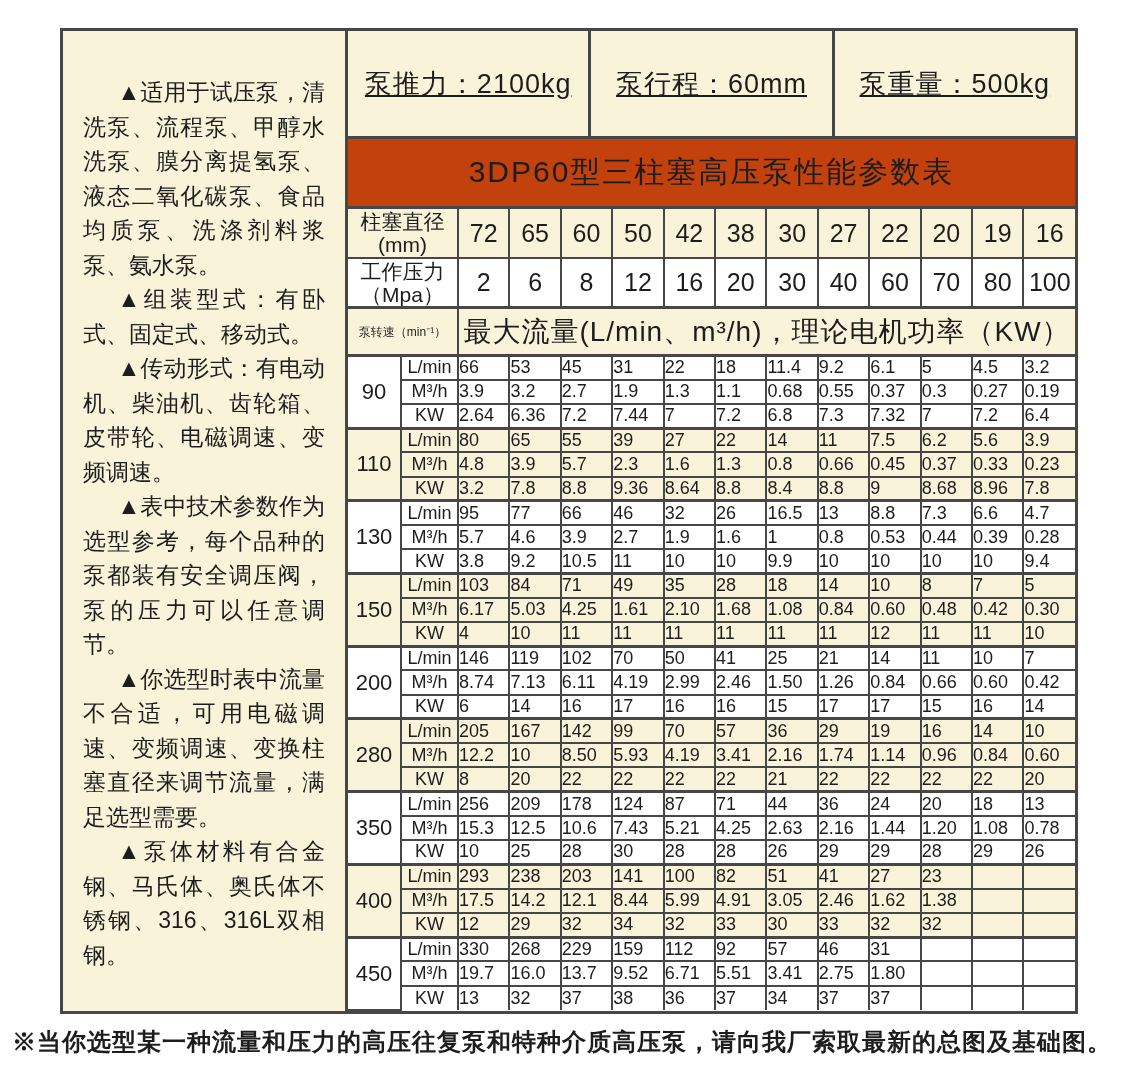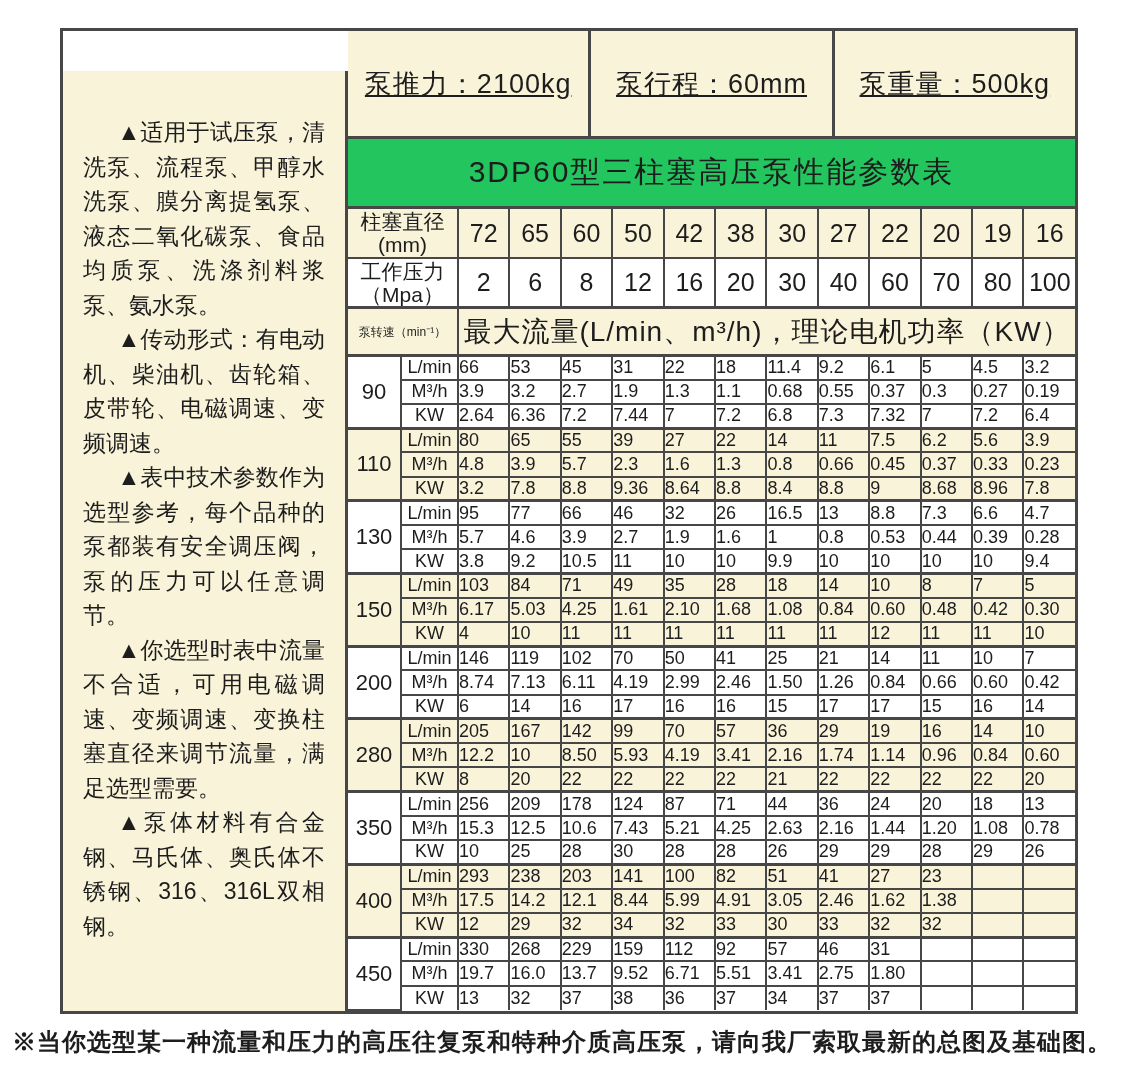--- a/index.html
+++ b/index.html
@@ -23,21 +23,20 @@
 
   
   .sidebar {
     width: 285px; flex: 0 0 285px;
     background: #f9f4d9;
     border-right: 3px solid #474747;
     padding: 44px 20px 12px 20px;
     font-size: 23px;
     line-height: 34.5px;
     text-align: justify;
-    margin-top: 40px;
   }
   .sidebar p { margin: 0; text-indent: 1.5em; }
 
   
   .right { flex: 1 1 auto; display: flex; flex-direction: column; min-width: 0; }
 
   .top-specs {
     display: flex;
     height: 108px; flex: 0 0 108px;
     background: #f9f4d9;
@@ -48,21 +47,21 @@
     display: flex; align-items: center; justify-content: center;
     font-size: 27px;
     letter-spacing: 1px;
     text-decoration: underline;
   }
   .top-specs .cell + .cell { border-left: 3px solid #474747; }
 
   .title-row {
     height: 70px; flex: 0 0 70px;
     display: flex; align-items: center; justify-content: center;
-    background: #22c55e;
+    background: #c2410c;
     border-bottom: 3px solid #474747;
     font-size: 30px;
     letter-spacing: 2px;
   }
 
   
   table.perf {
     border-collapse: collapse;
     width: 100%;
     flex: 1 1 auto;
@@ -108,20 +107,21 @@
 </style>
 </head>
 <body>
 
 <div class="page">
   <div class="frame">
 
     <aside class="sidebar">
 
     <p>▲适用于试压泵，清洗泵、流程泵、甲醇水洗泵、膜分离提氢泵、液态二氧化碳泵、食品均质泵、洗涤剂料浆泵、氨水泵。</p>
+        <p>▲组装型式：有卧式、固定式、移动式。</p>
         <p>▲传动形式：有电动机、柴油机、齿轮箱、皮带轮、电磁调速、变频调速。</p>
         <p>▲表中技术参数作为选型参考，每个品种的泵都装有安全调压阀，泵的压力可以任意调节。</p>
         <p>▲你选型时表中流量不合适，可用电磁调速、变频调速、变换柱塞直径来调节流量，满足选型需要。</p>
         <p>▲泵体材料有合金钢、马氏体、奥氏体不锈钢、316、316L双相钢。</p>
       </aside>
 
     <div class="right">
       <div class="top-specs">
         <div class="cell">
           <span>泵推力：2100kg</span>

